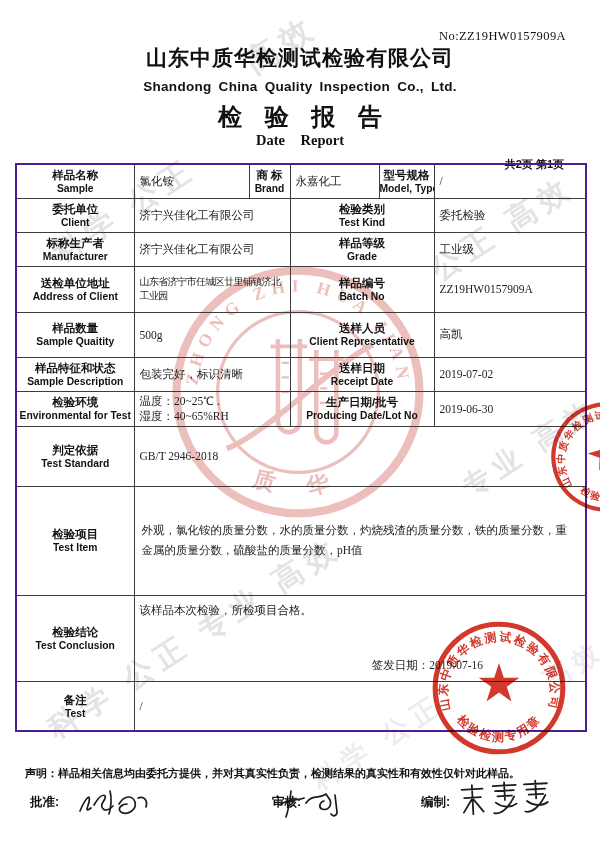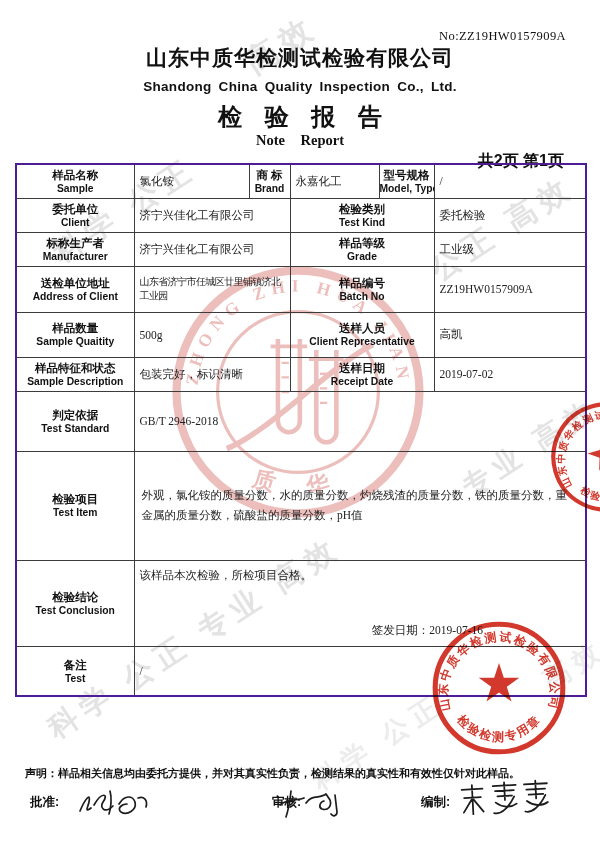--- a/index.html
+++ b/index.html
@@ -13,21 +13,21 @@
   .wm-seal{position:absolute;left:161px;top:255px;width:274px;height:274px;z-index:1;opacity:.55;}
   
   .hdr{position:absolute;z-index:2;}
   .report-no{top:29px;right:34px;font-family:"Liberation Serif",serif;font-weight:normal;
              font-size:12.5px;letter-spacing:.4px;}
   .company-cn{top:44px;left:0;width:100%;text-align:center;font-size:21px;font-weight:bold;letter-spacing:1px;}
   .company-en{top:79px;left:0;width:100%;text-align:center;font-size:13.5px;font-weight:bold;letter-spacing:.3px;word-spacing:3px;}
   .title-cn{top:101px;left:0;width:100%;text-align:center;font-size:24px;font-weight:bold;word-spacing:16px;}
   .title-en{top:132px;left:0;width:100%;text-align:center;font-family:"Liberation Serif",serif;
             font-size:14.5px;font-weight:bold;word-spacing:12px;}
-  .page-info{top:151px;right:36px;font-size:16px;font-weight:bold;}
+  .page-info{top:157px;right:36px;font-size:11px;font-weight:bold;}
   
   table.rep{position:absolute;left:15px;top:163px;width:570px;z-index:2;
             border-collapse:collapse;table-layout:fixed;border:2px solid #4c1d95;}
   td{border:1px solid #3c3c3c;padding:0;overflow:hidden;}
   .lt{text-align:center;vertical-align:middle;}
   .lcn{display:block;font-size:11.5px;font-weight:bold;line-height:1.3;}
   .len{display:block;font-size:10.3px;font-weight:bold;line-height:1.1;white-space:nowrap;}
   .vt{font-family:"Liberation Serif",serif;font-size:11.5px;padding:2px 5px;
       vertical-align:middle;color:#222;}
   .vt.small{font-size:10px;letter-spacing:-0.6px;line-height:1.45;}
@@ -78,21 +78,21 @@
       <path d="M120,100 H160 M162,114 H200" stroke-width="4"></path>
       <path d="M132,118 h8 M132,134 h8 M132,150 h8 M174,130 h8 M174,146 h8 M174,162 h8" stroke-width="2.5"></path>
       <path d="M72,212 C115,196 185,122 232,98" stroke-width="6"></path>
     </g>
   </svg>
 
   <div class="hdr report-no">No:ZZ19HW0157909A</div>
   <div class="hdr company-cn">山东中质华检测试检验有限公司</div>
   <div class="hdr title-cn">检 验 报 告</div>
   <div class="hdr company-en">Shandong China Quality Inspection Co., Ltd.</div>
-  <div class="hdr title-en">Note Report</div>
+  <div class="hdr title-en">Date Report</div>
   <div class="hdr page-info">共2页 第1页</div>
 
   <table class="rep">
     <colgroup>
       <col style="width:118px">
         <col style="width:115px">
         <col style="width:41px">
       <col style="width:89px">
         <col style="width:55px">
         <col style="width:152px">
@@ -168,20 +168,35 @@
         <span class="lcn">样品特征和状态</span>
         <span class="len">Sample Description</span>
       </td>
       <td class="vt" colspan="2">包装完好，标识清晰</td>
       <td class="lt" colspan="2">
         <span class="lcn">送样日期</span>
         <span class="len">Receipt Date</span>
       </td>
       <td class="vt">2019-07-02</td>
     </tr>
+    <tr style="height:34px">
+      <td class="lt">
+        <span class="lcn">检验环境</span>
+        <span class="len">Environmental for Test</span>
+      </td>
+      <td class="vt" colspan="2">
+        <div>温度：20~25℃ .</div>
+        <div>湿度：40~65%RH</div>
+      </td>
+      <td class="lt" colspan="2">
+        <span class="lcn">生产日期/批号</span>
+        <span class="len">Producing Date/Lot No</span>
+      </td>
+      <td class="vt">2019-06-30</td>
+    </tr>
     <tr style="height:60px">
       <td class="lt">
         <span class="lcn">判定依据</span>
         <span class="len">Test Standard</span>
       </td>
       <td class="vt" colspan="5">GB/T 2946-2018</td>
     </tr>
     <tr style="height:109px">
       <td class="lt">
         <span class="lcn">检验项目</span>

